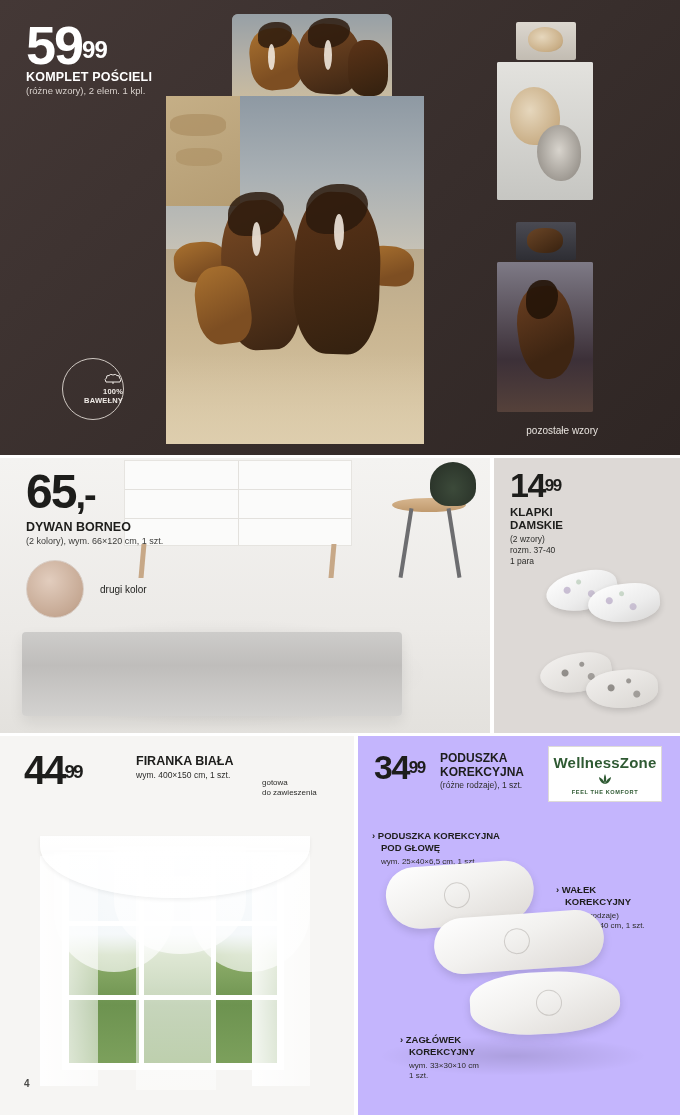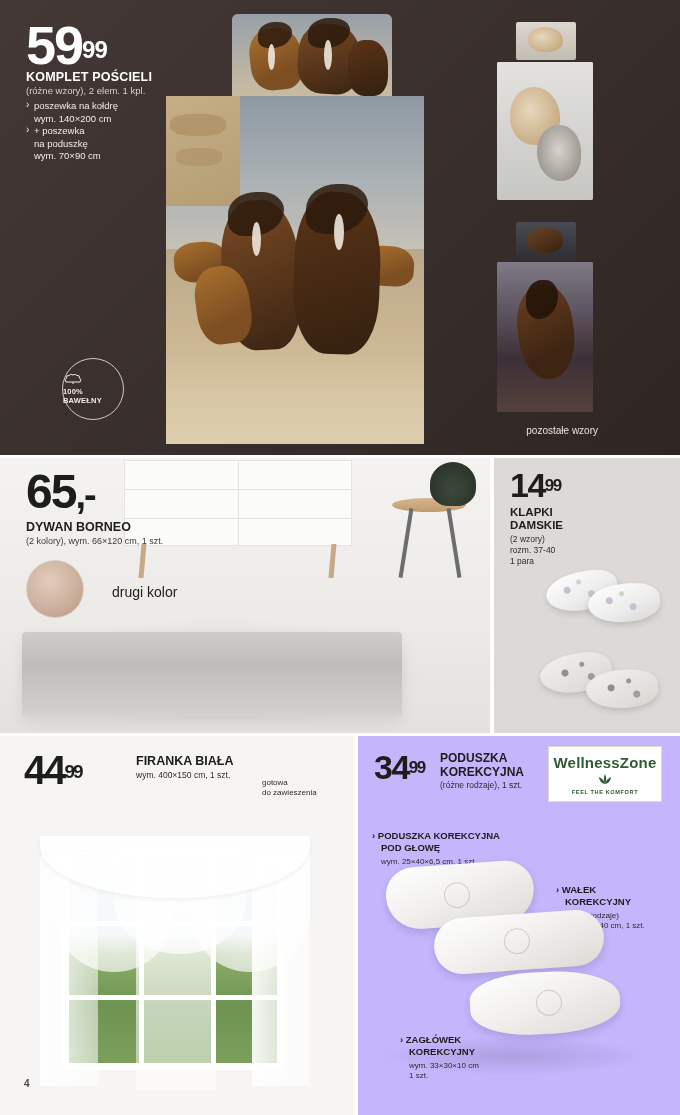--- a/index.html
+++ b/index.html
@@ -50,21 +50,21 @@
     content: "›"; position: absolute; left: 0; top: -1px; color: #f0ebe7; font-size: 10px;
   }
   .bed-bullets .cont { padding-left: 8px; }
 
   
   .cotton-seal {
     position: absolute; left: 62px; top: 358px;
     width: 62px; height: 62px; border-radius: 50%;
     border: 1.5px solid #cfc8c2;
     color: #efeae6;
-    display: flex; flex-direction: column; align-items: flex-start; justify-content: center;
+    display: flex; flex-direction: column; align-items: flex-end; justify-content: center;
     font-size: 7.5px; font-weight: bold; letter-spacing: .2px; line-height: 9px;
     text-align: center;
   }
   .cotton-seal .cloud {
     width: 20px; height: 11px; margin-bottom: 3px; position: relative;
   }
   .cotton-seal .cloud svg { display:block; }
   .bed-pillow {
     position: absolute; left: 232px; top: 14px; width: 160px; height: 88px;
     border-radius: 6px;
@@ -183,21 +183,21 @@
   }
   .rug-sub {
     position: absolute; left: 26px; top: 78px; color: #3b3b39; font-size: 9px;
   }
   .color-dot {
     position: absolute; left: 26px; top: 102px; width: 58px; height: 58px; border-radius: 50%;
     background: radial-gradient(circle at 40% 35%, #e2cdbe, #c6a994 70%, #b2937c);
     border: 1px solid #d9cec6;
   }
   .color-dot-label {
-    position: absolute; left: 112px; top: 126px; font-size: 14px; color: #1d1d1b;
+    position: absolute; left: 100px; top: 126px; font-size: 10px; color: #1d1d1b;
   }
 
   .sec-slippers {
     position: absolute; left: 494px; top: 458px; width: 186px; height: 275px;
     background: #ddd9d6; overflow: hidden;
   }
   .sl-price { position: absolute; left: 16px; top: 10px; color: #1d1d1b; font-weight: bold; letter-spacing: -1.5px;}
   .sl-price .int { font-size: 34px; line-height: 34px; }
   .sl-price .dec { font-size: 17px; vertical-align: super; }
   .sl-title { position: absolute; left: 16px; top: 48px; font-size: 11.5px; font-weight: bold; color: #1d1d1b; line-height: 13px;}
@@ -337,27 +337,20 @@
 <div class="page">
 
   <div class="sec-bedding">
     <div class="bed-bg-gradient"></div>
 
     <div class="price-big">
       <span class="int">59</span><span class="dec">99</span>
     </div>
     <div class="bed-title">KOMPLET POŚCIELI</div>
     <div class="bed-sub">(różne wzory), 2 elem. 1 kpl.</div>
-    <div class="bed-bullets">
-      <div class="b">poszewka na kołdrę</div>
-      <div class="cont">wym. 140×200 cm</div>
-      <div class="b">+ poszewka</div>
-      <div class="cont">na poduszkę</div>
-      <div class="cont">wym. 70×90 cm</div>
-    </div>
 
     <div class="cotton-seal">
       <span class="cloud">
         <svg viewBox="0 0 20 11" width="20" height="11">
           <path d="M3 9 Q1 6 3.5 5 Q3 2 6 2.5 Q7.5 0.5 10 2 Q12.5 0.5 14 2.5 Q17 2 16.5 5 Q19 6 17 9 Z" fill="none" stroke="#efeae6" stroke-width="1"></path>
           <path d="M10 9 L10 11" stroke="#efeae6" stroke-width="1"></path>
         </svg>
       </span>
       <span>100%</span>
       <span>BAWEŁNY</span>

